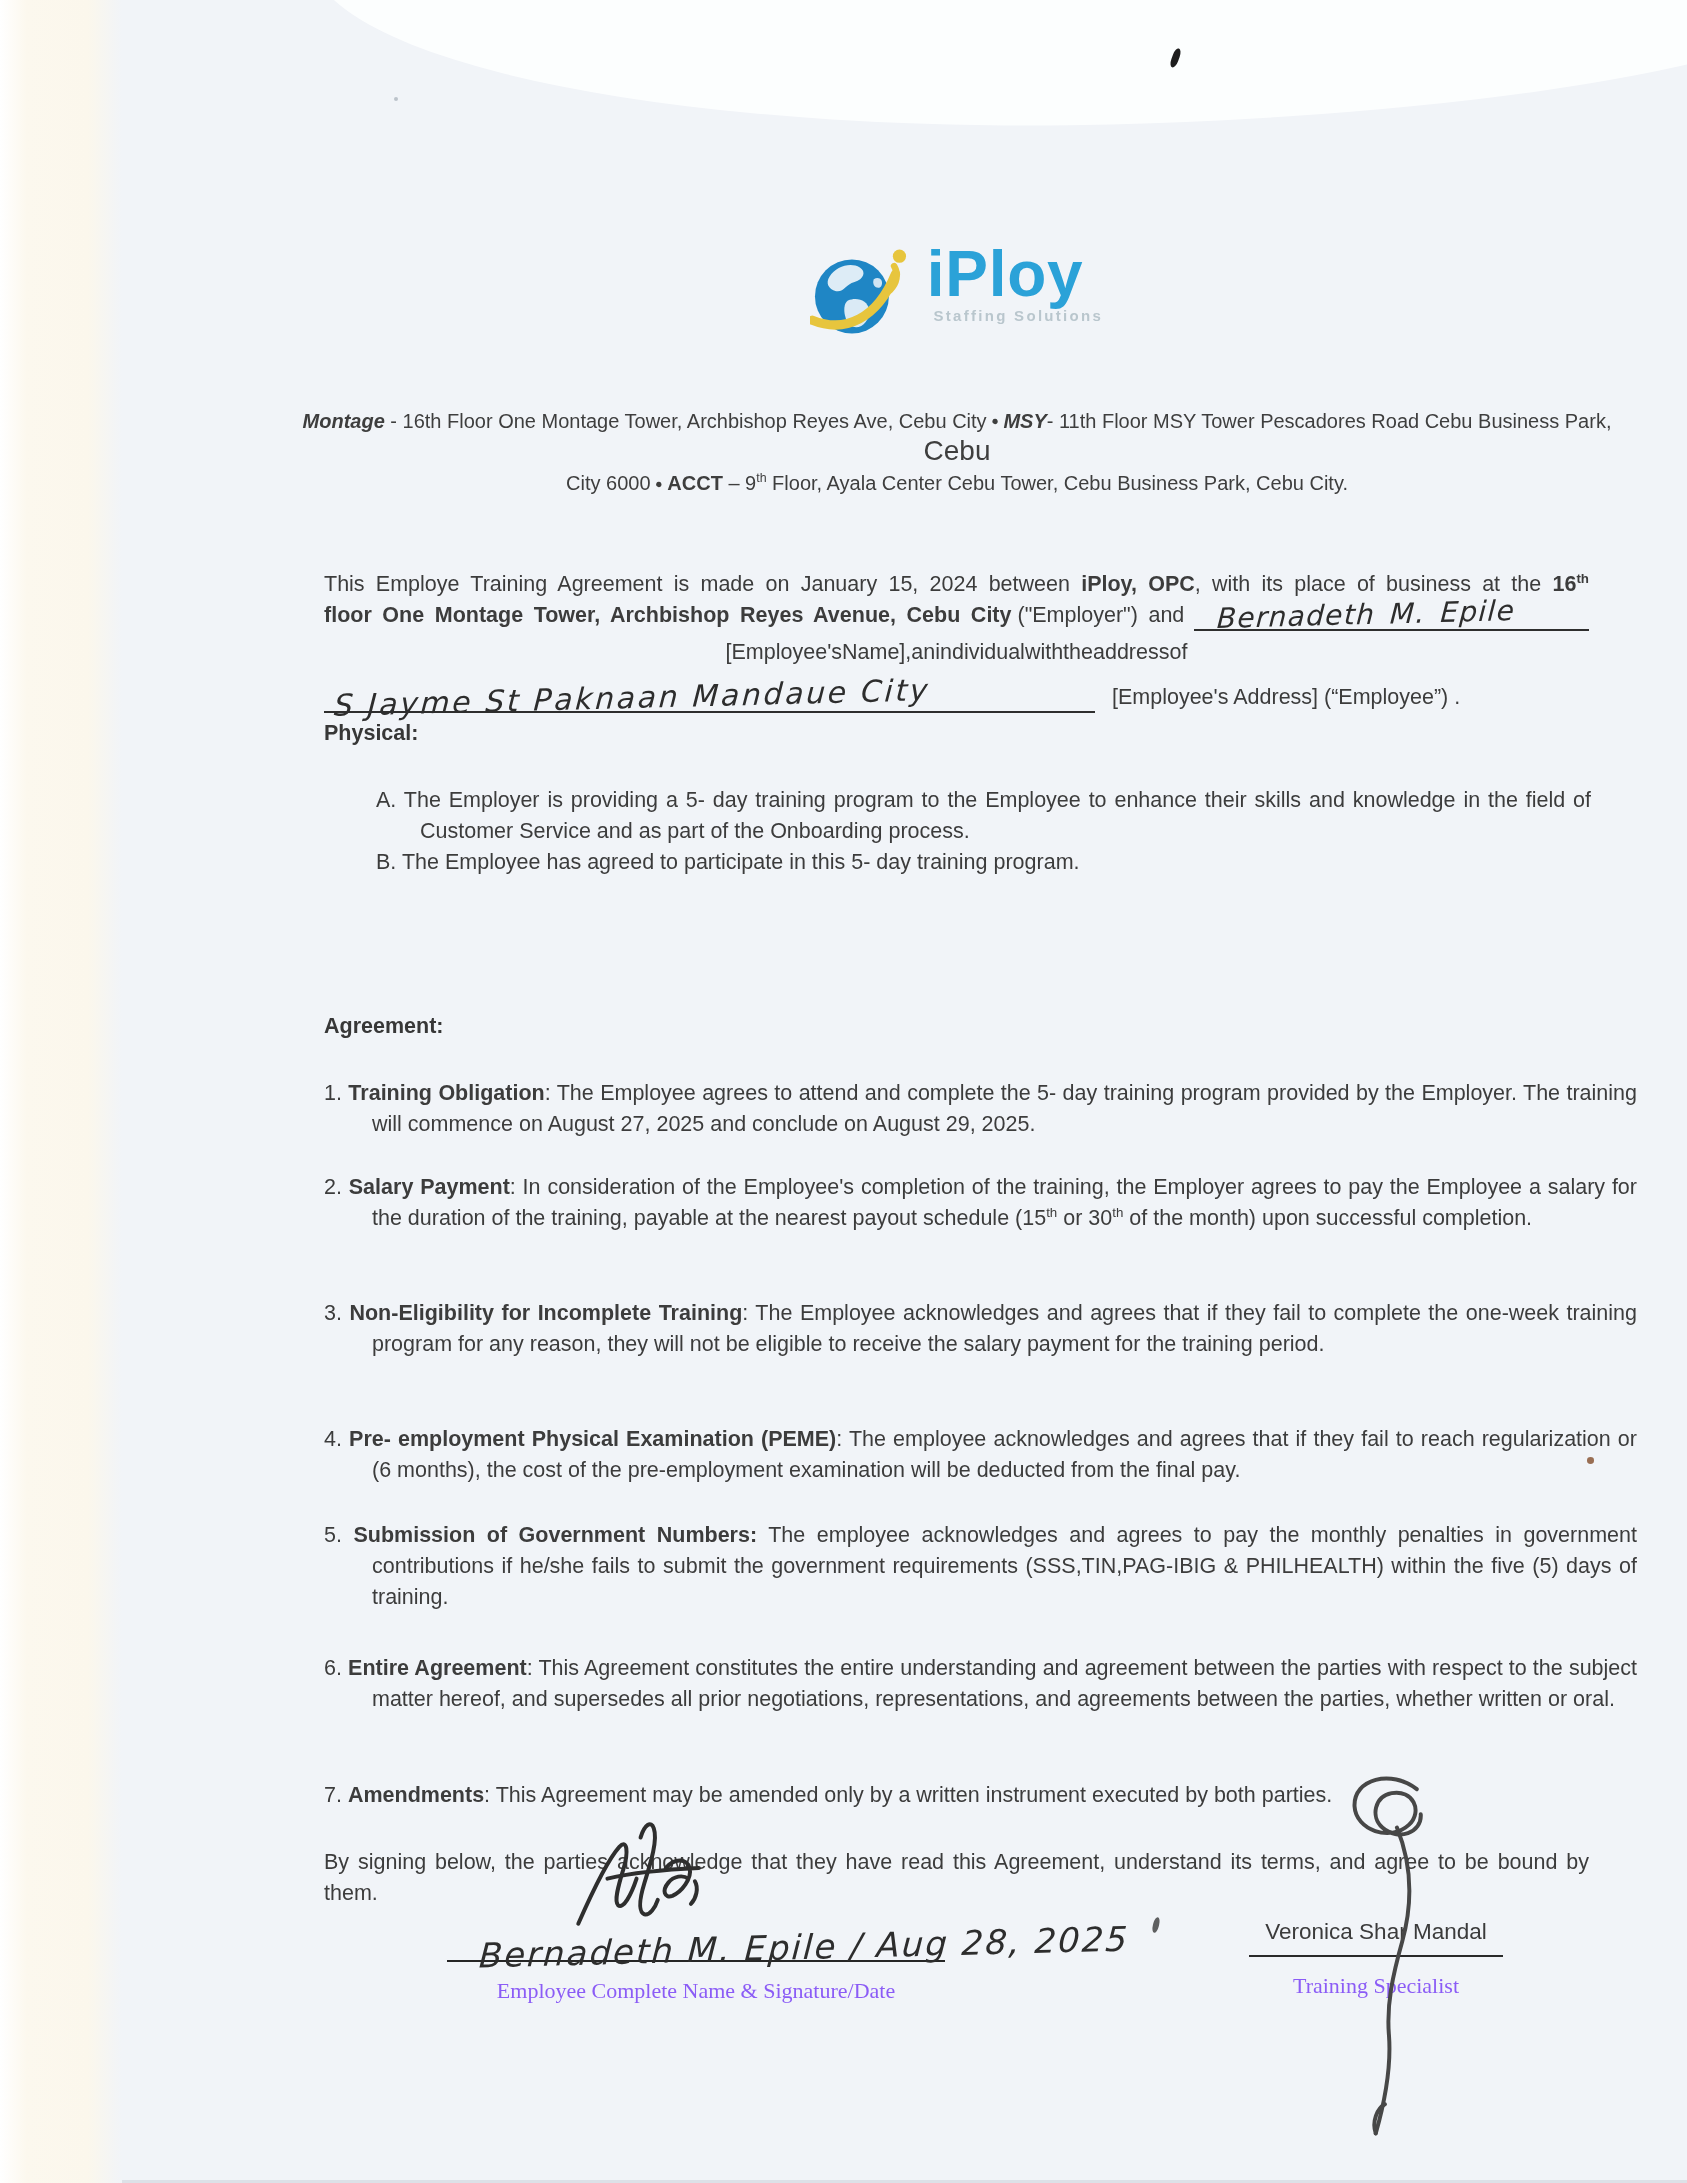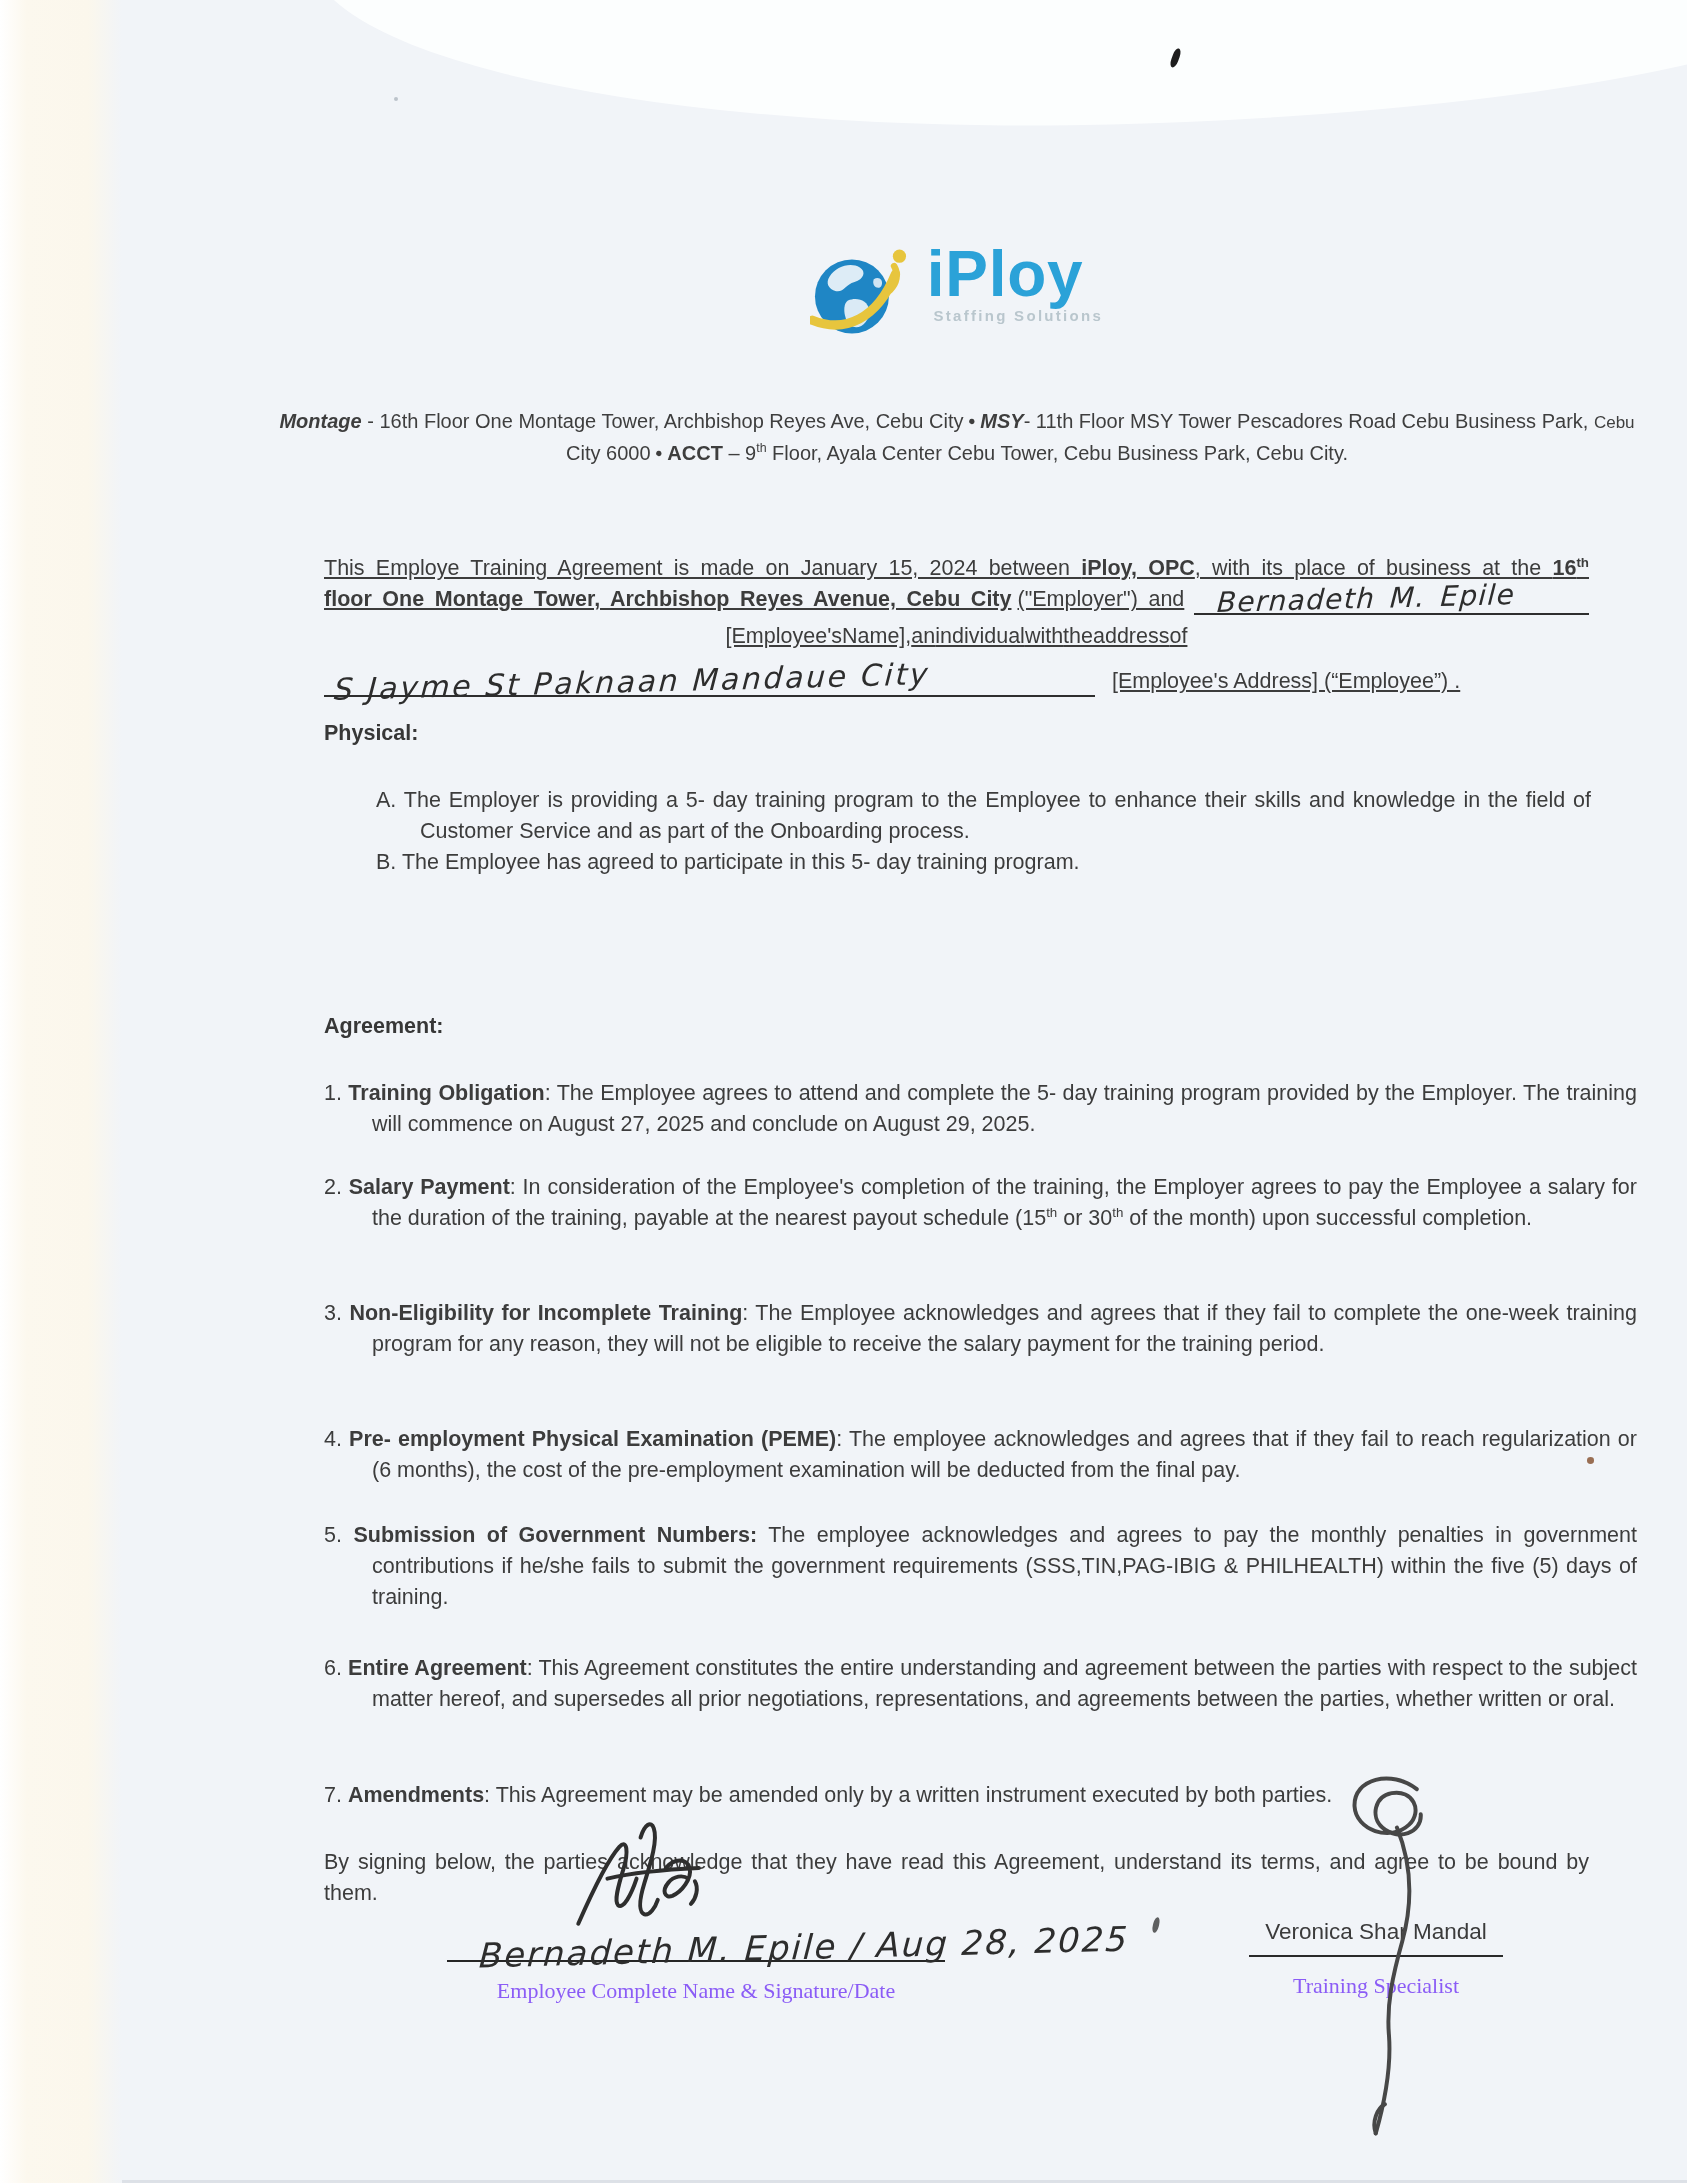--- a/index.html
+++ b/index.html
@@ -28,21 +28,21 @@
     display:flex;justify-content:center;align-items:flex-start;gap:16px;}
   .globe-svg{width:101px;height:99px;margin-top:2.6px;flex:none;}
   .brand{font-size:64px;font-weight:bold;color:#2ba2d8;line-height:64px;letter-spacing:0.7px;}
   .tagline{font-size:15px;color:#b9c6cd;letter-spacing:2.3px;margin-top:1.3px;padding-left:6.6px;font-weight:bold;}
 
   
   .addr{position:absolute;left:278px;width:1358px;top:406px;text-align:center;
     font-size:20px;line-height:30px;color:#3e3e3e;}
   .bi{font-weight:bold;font-style:italic;}
   .bold{font-weight:bold;}
-  .addr-big{font-size:17px;}
+  .addr-big{font-size:28px;}
   .bullet{font-size:12.6px;vertical-align:2.6px;padding:0 4.6px;}
   sup{font-size:.62em;vertical-align:super;line-height:0;}
 
   
   .body-block{position:absolute;left:324px;width:1265px;
     font-size:21.5px;line-height:31px;text-align:justify;color:#3c3c3c;}
   .heading{font-weight:bold;color:#373737;text-align:left;}
   .hang{padding-left:48px;text-indent:-48px;}
   .recitals{left:376px;width:1215px;}
   .rec-a{padding-left:44px;text-indent:-44px;margin:0;}
@@ -103,21 +103,21 @@
       <div class="brand">iPloy</div>
       <div class="tagline">Staffing Solutions</div>
     </div>
   </div>
 
   <div class="addr">
     <div><span class="bi">Montage</span><span> - 16th Floor One Montage Tower, Archbishop Reyes Ave, Cebu City</span><span class="bullet">●</span><span class="bi">MSY</span><span>- 11th Floor MSY Tower Pescadores Road Cebu Business Park,</span> <span class="addr-big">Cebu</span></div>
     <div><span>City 6000</span><span class="bullet">●</span><span class="bold">ACCT</span><span> – 9</span><sup>th</sup><span> Floor, Ayala Center Cebu Tower, Cebu Business Park, Cebu City.</span></div>
   </div>
 
-  <div class="body-block" style="top:553px;text-decoration:underline;">
+  <div class="body-block" style="top:569px;">
     <div class="jl"><span>This Employe Training Agreement is made on January 15, 2024 between </span><span class="bold">iPloy, OPC</span><span>, with its place of business at the </span><span class="bold"><span>16</span><sup>th</sup></span></div>
     <div class="iline2">
       <span class="bold">floor One Montage Tower, Archbishop Reyes Avenue, Cebu City</span>
       <span class="reg">("Employer") and</span>
       <span class="slot">
           <span class="hw hw-name">Bernadeth M. Epile</span>
         </span>
     </div>
     <div class="iline3">
       <span>[Employee's</span>

